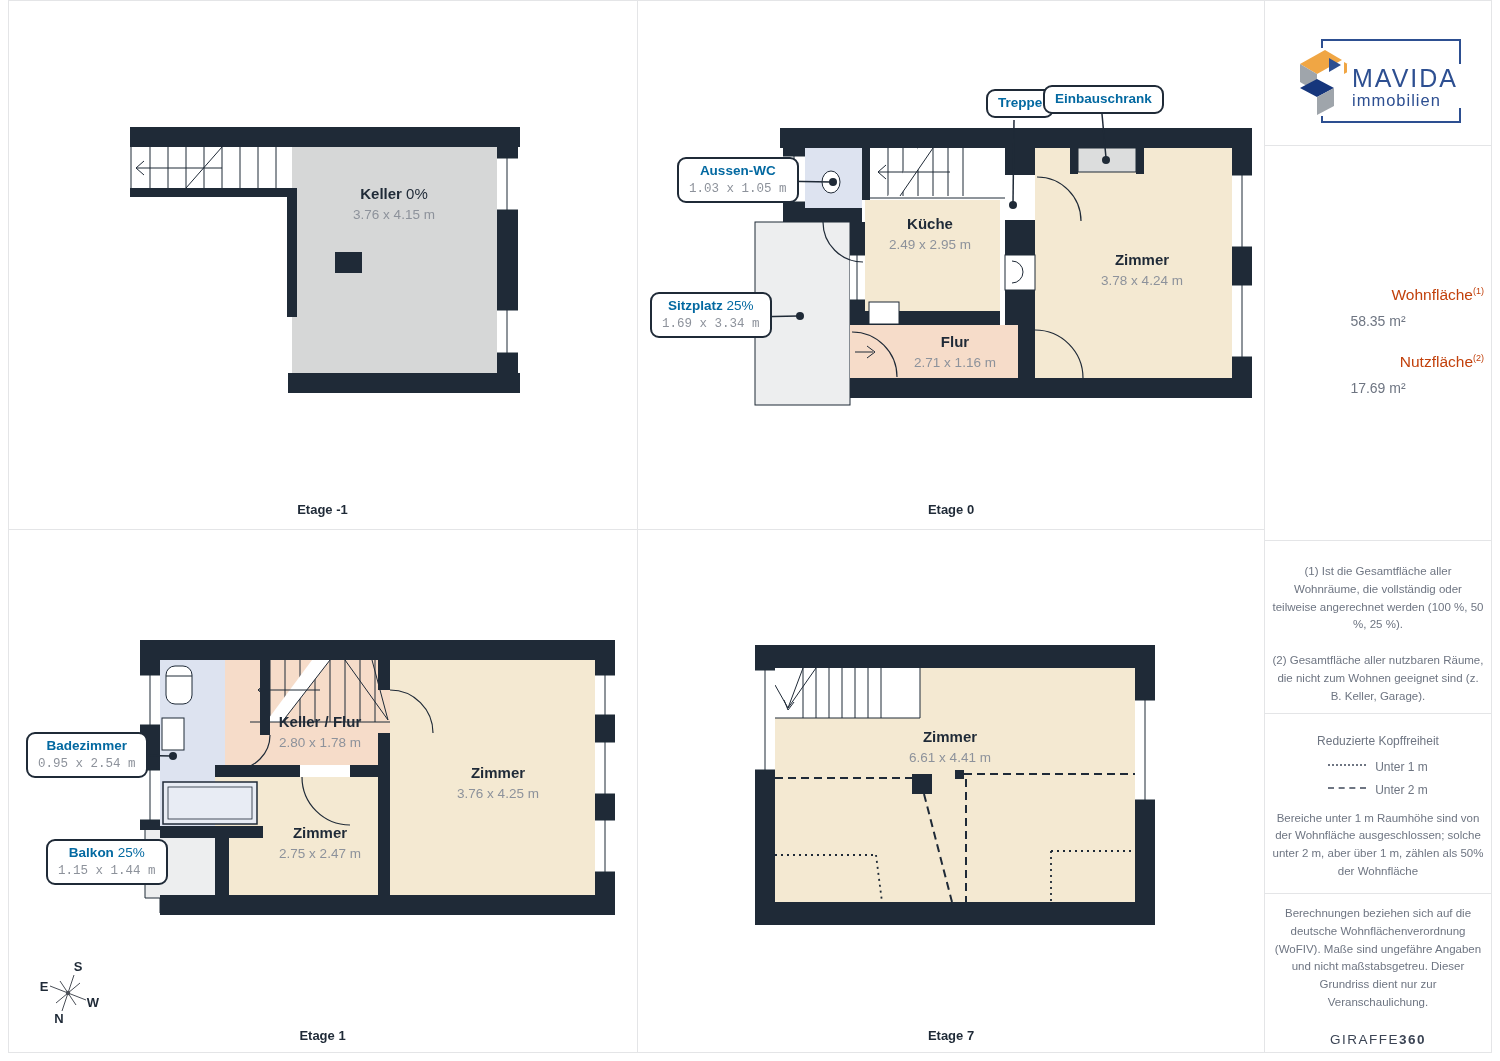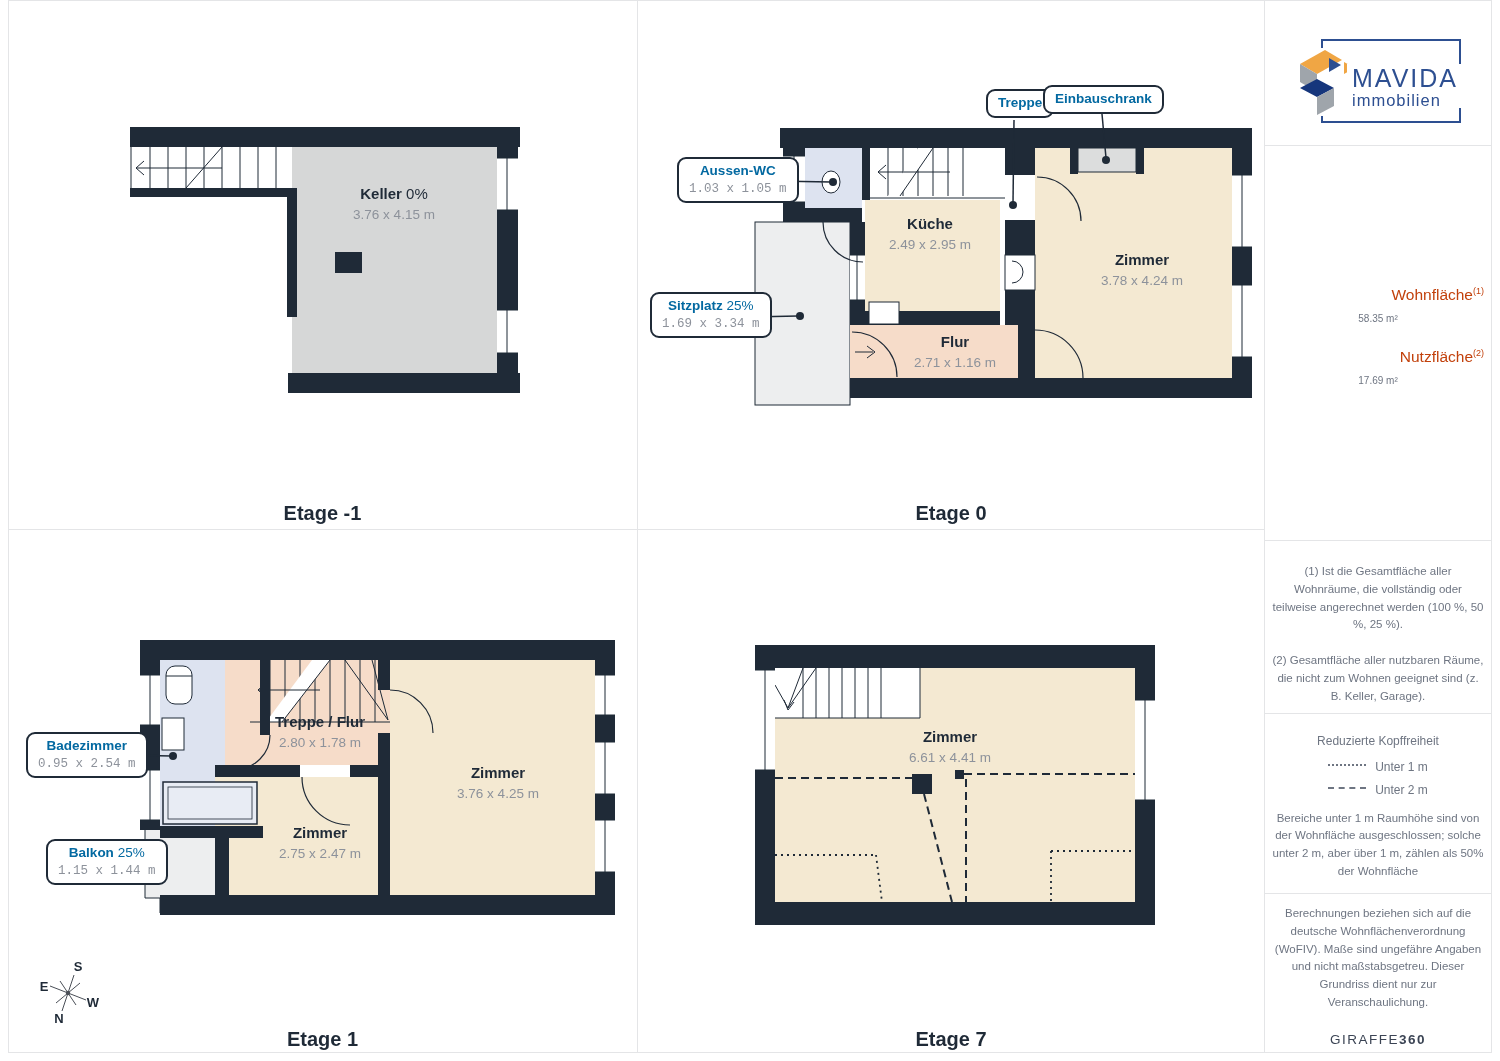--- a/index.html
+++ b/index.html
@@ -9,36 +9,36 @@
     width:1500px; height:1061px;
     position:relative; color:#1f2a37;
     overflow:hidden;
   }
   .frame { position:absolute; left:8px; top:0; width:1484px; height:1053px;
            border:1px solid #e4e5e7; }
   .line  { position:absolute; background:#e4e5e7; }
   .plan  { position:absolute; overflow:visible; }
 
   .floor-label { position:absolute; text-align:center; font-weight:bold;
-                 font-size:20px; color:#1f2a37; }
+                 font-size:13px; color:#1f2a37; }
 
   .room-label { position:absolute; text-align:center; line-height:1.45; }
   .rl-name { font-size:15px; font-weight:bold; color:#1f2a37; white-space:nowrap; }
   .rl-dims { font-size:13.5px; color:#8d929b; white-space:nowrap; }
   .pct { font-weight:normal; }
 
   .callout { position:absolute; background:#fff; border:2px solid #1f2a37;
              border-radius:9px; padding:3px 10px; text-align:center; line-height:1.4; }
   .co-name { font-size:13.5px; font-weight:bold; white-space:nowrap; color:#0369a1; }
   .co-dims { font-size:12.5px; color:#8d929b; white-space:nowrap;font-family:Liberation Mono, monospace; }
 
   .sb { position:absolute; left:1272px; width:212px; text-align:center; color:#6e7582; }
   .sb-title { font-size:15.5px; font-weight:normal; color:#c2410c;text-align:right; }
   .sb-title sup { font-size:9px; }
-  .sb-value { font-size:10px; color:#6e7582; margin-top:9px; }
+  .sb-value { font-size:14px; color:#6e7582; margin-top:9px; }
   .sb p { font-size:11.5px; line-height:1.55; }
   .legend-row { margin-top:9px; font-size:12px; }
   .sample { display:inline-block; width:38px; height:0; vertical-align:middle;
             margin-right:9px; position:relative; top:-2px; }
   .dot-sample  { border-top:2px dotted #6e7582; }
   .dash-sample { border-top:2px dashed #6e7582; }
   .giraffe { font-size:13.5px; letter-spacing:1.5px; color:#3b4454; }
   .giraffe b { font-weight:bold; }
 
   
@@ -292,21 +292,21 @@
 </svg>
 <div class="callout" style="left:26px;top:732px">
   <div class="co-name">Badezimmer</div>
   <div class="co-dims">0.95 x 2.54 m</div>
 </div>
 <div class="callout" style="left:46px;top:839px">
   <div class="co-name"><span>Balkon</span> <span class="pct">25%</span></div>
   <div class="co-dims">1.15 x 1.44 m</div>
 </div>
 <div class="room-label" style="left:220px;top:711px;width:200px">
-  <div class="rl-name">Treppe / Flur</div>
+  <div class="rl-name">Keller / Flur</div>
   <div class="rl-dims">2.80 x 1.78 m</div>
 </div>
 <div class="room-label" style="left:398px;top:762px;width:200px">
   <div class="rl-name">Zimmer</div>
   <div class="rl-dims">3.76 x 4.25 m</div>
 </div>
 <div class="room-label" style="left:220px;top:822px;width:200px">
   <div class="rl-name">Zimmer</div>
   <div class="rl-dims">2.75 x 2.47 m</div>
 </div>

